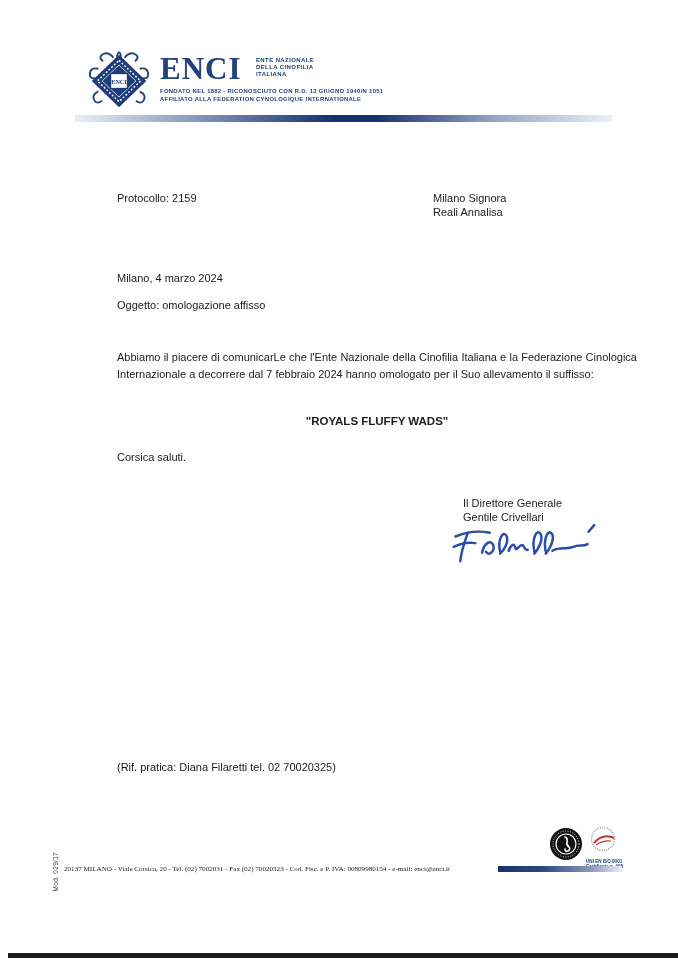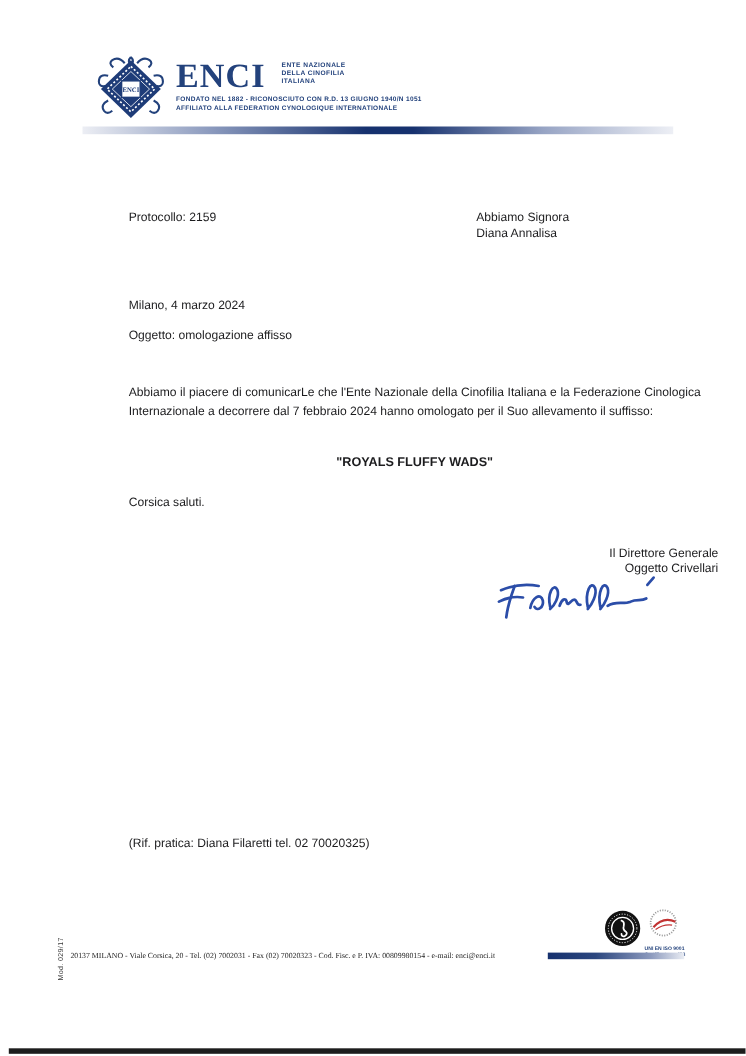--- a/index.html
+++ b/index.html
@@ -21,21 +21,21 @@
 
   
   .txt{font-size:11px;line-height:14px;color:#1c1c1e;padding-left:35px;}
   .protocol{left:82px;top:191px;}
   .recipient{left:398px;top:191px;}
   .dateline{left:82px;top:271px;}
   .subject{left:82px;top:298px;}
   .bodytext{left:82px;top:349px;width:520px;text-align:justify;line-height:17px;}
   .affix{left:82px;top:414px;width:520px;text-align:center;font-weight:bold;font-size:11.5px;}
   .closing{left:82px;top:450px;}
-  .signerblock{left:428px;top:496px;width:190px;text-align:right;line-height:14px;}
+  .signerblock{left:428px;top:496px;width:190px;text-align:left;line-height:14px;}
   .signature{left:446px;top:521px;width:152px;height:50px;}
   .reference{left:82px;top:760px;}
 
   
   .mod-ref{left:52px;top:852px;font-size:6.5px;color:#3a3a3a;
            writing-mode:vertical-rl;transform:rotate(180deg);letter-spacing:.3px;}
   .accredia{left:548px;top:825px;width:36px;height:38px;}
   .isologo{left:586px;top:826px;width:34px;height:44px;text-align:center;}
   .iso-text{font-size:4.6px;line-height:5.4px;color:#23427c;font-weight:bold;margin-top:1px;white-space:nowrap;}
   .footer-line{left:64px;top:865px;font-size:7.1px;color:#1e1e1e;white-space:nowrap;
@@ -80,32 +80,32 @@
     </span>
   </div>
   <div class="abs founded">
     <span>FONDATO NEL 1882 - RICONOSCIUTO CON R.D. 13 GIUGNO 1940/N 1051</span><br>
     <span>AFFILIATO ALLA FEDERATION CYNOLOGIQUE INTERNATIONALE</span>
   </div>
   <div class="abs top-bar"></div>
 
   <div class="abs txt protocol">Protocollo: 2159</div>
   <div class="abs txt recipient">
-    <span>Abbiamo Signora</span><br>
-    <span>Diana Annalisa</span>
+    <span>Milano Signora</span><br>
+    <span>Reali Annalisa</span>
   </div>
   <div class="abs txt dateline">Milano, 4 marzo 2024</div>
   <div class="abs txt subject">Oggetto: omologazione affisso</div>
   <div class="abs txt bodytext">Abbiamo il piacere di comunicarLe che l'Ente Nazionale della Cinofilia Italiana e la Federazione Cinologica Internazionale a decorrere dal 7 febbraio 2024 hanno omologato per il Suo allevamento il suffisso:</div>
   <div class="abs txt affix">"ROYALS FLUFFY WADS"</div>
   <div class="abs txt closing">Corsica saluti.</div>
 
   <div class="abs txt signerblock">
     <span>Il Direttore Generale</span><br>
-    <span>Oggetto Crivellari</span>
+    <span>Gentile Crivellari</span>
   </div>
 
   <div class="abs signature">
     <svg width="152" height="50" viewBox="0 0 160 50">
       <g fill="none" stroke="#2b4da8" stroke-width="2.6" stroke-linecap="round" stroke-linejoin="round">
         <path d="M10 15 C 22 10, 36 9, 46 11"></path>
         <path d="M23 11 C 19 22, 16 32, 15 41"></path>
         <path d="M8 26 C 16 22, 25 21, 31 22"></path>
         <path d="M38 32 C 40 22, 48 17, 50 25 C 51 31, 45 36, 42 31"></path>
         <path d="M57 31 C 54 19, 60 7, 64 15 C 66 21, 61 30, 57 33"></path>

